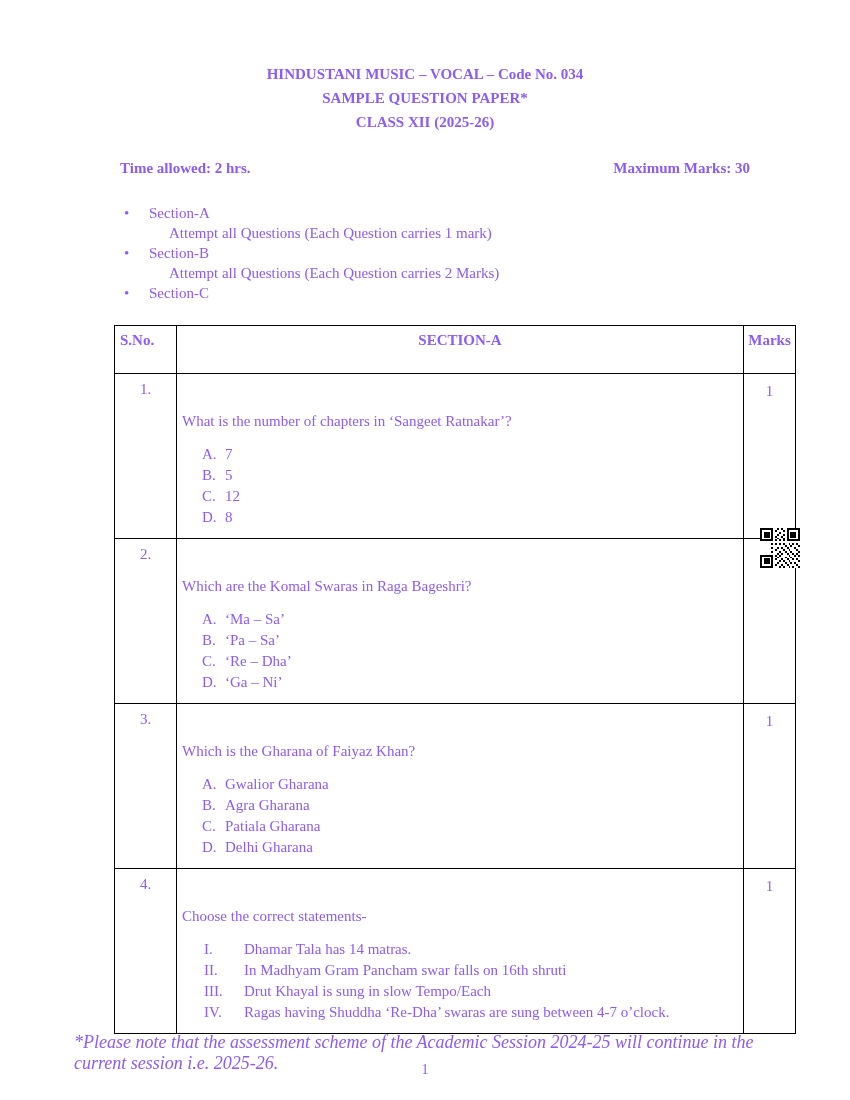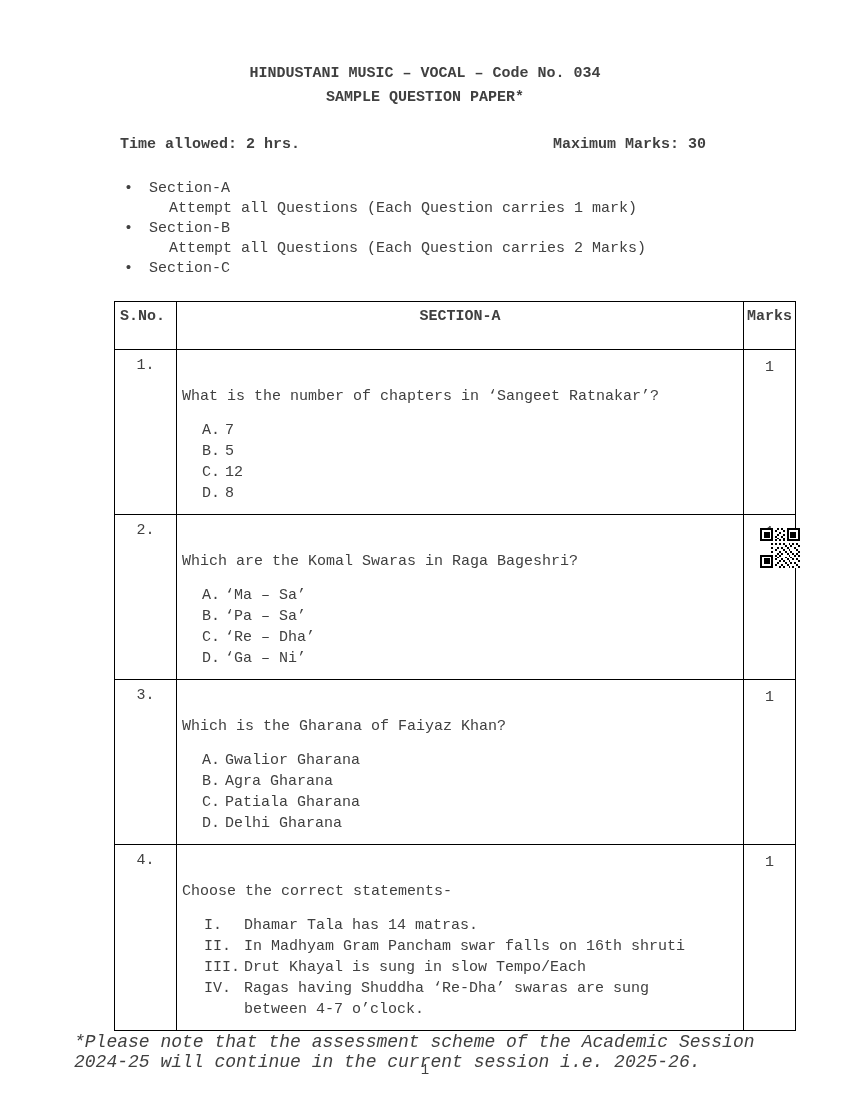--- a/index.html
+++ b/index.html
@@ -3,41 +3,41 @@
 <meta charset="utf-8">
 <style>
   * { box-sizing: border-box; }
   html, body { margin: 0; padding: 0; background: #ffffff; }
   .page {
     position: relative;
     width: 782px;
     height: 1100px;
     margin: 0 auto;
     background: #ffffff;
-    color: #404040;
-    font-family: Liberation Mono, monospace;
+    color: #8b5cf6;
+    font-family: Liberation Serif, serif;
     font-size: 15px;
     overflow: hidden;
   }
 
   
   .title-block {
     padding-top: 62px;
     text-align: center;
     font-weight: 700;
     font-size: 15px;
     line-height: 24px;
   }
 
   
   .meta-row {
     display: flex;
     justify-content: space-between;
     font-weight: 700;
-    margin: 26px 110px 0 86px;
+    margin: 26px 66px 0 86px;
   }
 
   
   .instructions-title {
     font-weight: 700;
     margin: 30px 0 0 86px;
   }
   .instr-list {
     list-style: none;
     margin: 26px 0 0 0;
@@ -110,20 +110,21 @@
   }
 </style>
 </head>
 <body>
 
 <div class="page">
 
   <div class="title-block">
     <div>HINDUSTANI MUSIC – VOCAL – Code No. 034</div>
     <div>SAMPLE QUESTION PAPER*</div>
+    <div>CLASS XII (2025-26)</div>
   </div>
 
   <div class="meta-row">
     <span>Time allowed: 2 hrs.</span>
     <span>Maximum Marks: 30</span>
   </div>
 
 
   <ul class="instr-list">
     <li>

